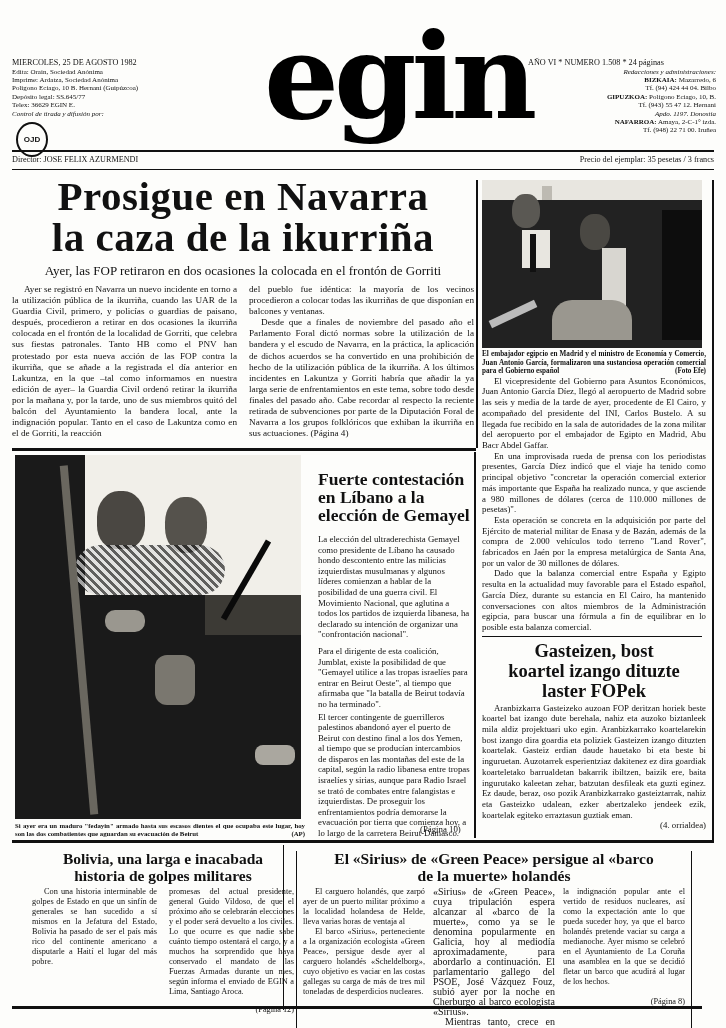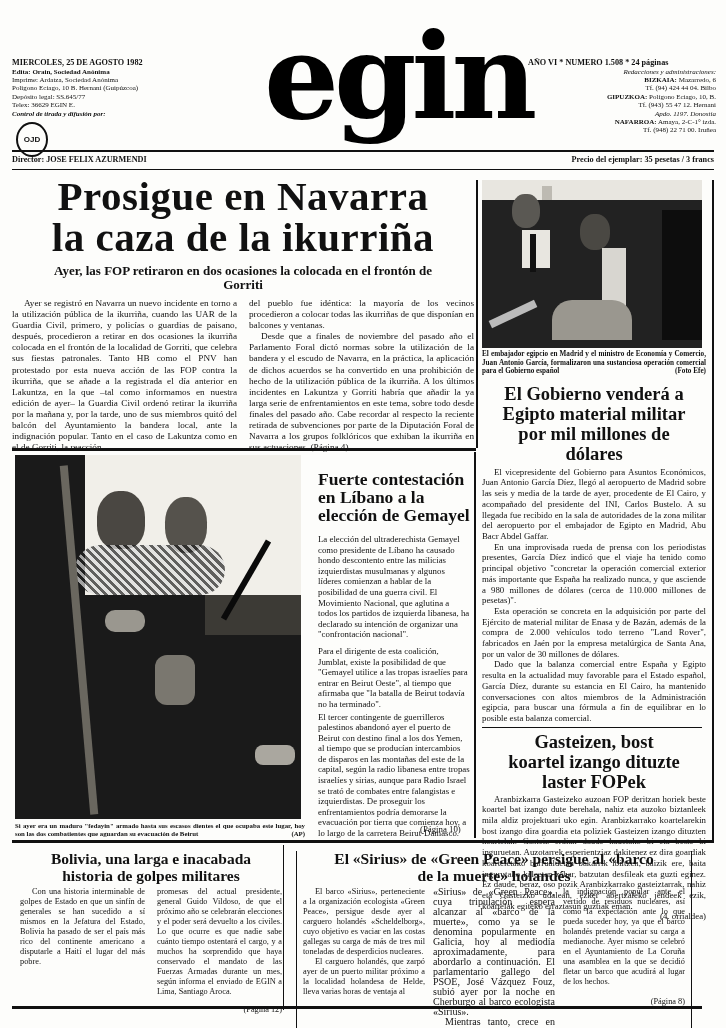--- a/index.html
+++ b/index.html
@@ -2,21 +2,21 @@
 <html><head>
 <meta charset="utf-8">
 <style>
   * { box-sizing: border-box; margin: 0; padding: 0; }
   html, body { width: 726px; height: 1028px; background: #fdfdfb; overflow: hidden; }
   body { font-family: "Liberation Serif", "DejaVu Serif", serif; color: #111; position: relative; }
   .abs { position: absolute; }
   .txt { font-size: 9.2px; line-height: 11.1px; text-align: justify; hyphens: auto; }
   .txt p { text-indent: 12px; }
   .small { font-size: 7px; line-height: 8.4px; }
-  .bold { font-weight: bold; }
+  .bold { font-weight: normal; }
   .center { text-align: center; }
   .rule { position: absolute; background: #111; }
   .vrule { position: absolute; background: #111; width: 2px; }
   .photo { position: absolute; background: #1a1a1a; overflow: hidden; }
   .cap { font-size: 7.2px; line-height: 8.6px; font-weight: bold; }
   .hl { font-weight: bold; line-height: 1.0; }
 </style>
 </head>
 <body>
 
@@ -87,21 +87,20 @@
     <div class="abs" style="left:98px;top:34px;width:30px;height:36px;border-radius:45%;background:#4a4843;"></div>
     <div class="abs" style="left:120px;top:68px;width:24px;height:60px;background:#d8d6d0;"></div>
     <div class="abs" style="left:70px;top:120px;width:80px;height:40px;background:#9a978f;border-radius:20px 20px 0 0;"></div>
     <div class="abs" style="left:6px;top:130px;width:50px;height:8px;background:#bbb;transform:rotate(-25deg);"></div>
     <div class="abs" style="left:180px;top:30px;width:40px;height:130px;background:#0d0d0d;"></div>
   </div>
   <div class="cap" style="margin-top:2px;text-align:justify;">
     <span>El embajador egipcio en Madrid y el ministro de Economía y Comercio, Juan Antonio García, formalizaron una sustanciosa operación comercial para el Gobierno español</span>
     <span style="float:right;">(Foto Efe)</span>
   </div>
-  <div class="hl center" style="font-size:18.5px;line-height:20px;margin:8px 14px 3px 14px;">El Gobierno venderá a Egipto material militar por mil millones de dólares</div>
   <div class="txt" style="font-size:8.8px;line-height:10.7px;">
     <p>El vicepresidente del Gobierno para Asuntos Económicos, Juan Antonio García Díez, llegó al aeropuerto de Madrid sobre las seis y media de la tarde de ayer, procedente de El Cairo, y acompañado del presidente del INI, Carlos Bustelo. A su llegada fue recibido en la sala de autoridades de la zona militar del aeropuerto por el embajador de Egipto en Madrid, Abu Bacr Abdel Gaffar.</p>
     <p>En una improvisada rueda de prensa con los periodistas presentes, García Díez indicó que el viaje ha tenido como principal objetivo "concretar la operación comercial exterior más importante que España ha realizado nunca, y que asciende a 980 millones de dólares (cerca de 110.000 millones de pesetas)".</p>
     <p>Esta operación se concreta en la adquisición por parte del Ejército de material militar de Enasa y de Bazán, además de la compra de 2.000 vehículos todo terreno "Land Rover", fabricados en Jaén por la empresa metalúrgica de Santa Ana, por un valor de 30 millones de dólares.</p>
     <p>Dado que la balanza comercial entre España y Egipto resulta en la actualidad muy favorable para el Estado español, García Díez, durante su estancia en El Cairo, ha mantenido conversaciones con altos miembros de la Administración egipcia, para buscar una fórmula a fin de equilibrar en lo posible esta balanza comercial.</p>
   </div>
   <div class="rule" style="position:relative;width:220px;height:1px;margin:3px 0 4px 0;"></div>
 
   <div class="hl center" style="font-size:18.5px;line-height:20px;margin:0 22px 2px 22px;">Gasteizen, bost koartel izango dituzte laster FOPek</div>
   <div class="txt" style="font-size:8.8px;line-height:10.7px;">
@@ -134,42 +133,42 @@
     <p style="margin-bottom:6px;">La elección del ultraderechista Gemayel como presidente de Líbano ha causado hondo descontento entre las milicias izquierdistas musulmanas y algunos líderes comienzan a hablar de la posibilidad de una guerra civil. El Movimiento Nacional, que aglutina a todos los partidos de izquierda libanesa, ha declarado su intención de organizar una "confrontación nacional".</p>
     <p style="margin-bottom:2px;">Para el dirigente de esta coalición, Jumblat, existe la posibilidad de que "Gemayel utilice a las tropas israelíes para entrar en Beirut Oeste", al tiempo que afirmaba que "la batalla de Beirut todavía no ha terminado".</p>
     <p>El tercer contingente de guerrilleros palestinos abandonó ayer el puerto de Beirut con destino final a los dos Yemen, al tiempo que se producían intercambios de disparos en las montañas del este de la capital, según la radio libanesa entre tropas israelíes y sirias, aunque para Radio Israel se trató de combates entre falangistas e izquierdistas. De proseguir los enfrentamientos podría demorarse la evacuación por tierra que comienza hoy, a lo largo de la carretera Beirut-Damasco.</p>
   </div>
 </div>
 <div class="abs" style="left:420px;top:824px;font-size:8.8px;">(Página 10)</div>
 <div class="vrule" style="left:474px;top:452px;height:386px;"></div>
 
 <div class="rule" style="left:12px;top:840px;width:702px;height:3px;"></div>
 
-<div class="abs" style="left:20px;top:851px;width:262px;">
+<div class="abs" style="left:32px;top:851px;width:262px;">
   <div class="hl center" style="font-size:15.5px;line-height:16.5px;">Bolivia, una larga e inacabada</div>
   <div class="hl center" style="font-size:15.5px;line-height:16.5px;margin-bottom:3px;">historia de golpes militares</div>
   <div style="display:flex;gap:12px;">
     <div class="txt" style="width:125px;font-size:8.3px;line-height:10px;">
       <p>Con una historia interminable de golpes de Estado en que un sinfín de generales se han sucedido a sí mismos en la Jefatura del Estado, Bolivia ha pasado de ser el país más rico del continente americano a disputarle a Haití el lugar del más pobre.</p>
     </div>
     <div class="txt" style="width:125px;font-size:8.3px;line-height:10px;">
       <p style="text-indent:0;">promesas del actual presidente, general Guido Vildoso, de que el próximo año se celebrarán elecciones y el poder será devuelto a los civiles. Lo que ocurre es que nadie sabe cuánto tiempo ostentará el cargo, y a muchos ha sorprendido que haya conservado el mandato de las Fuerzas Armadas durante un mes, según informa el enviado de EGIN a Lima, Santiago Aroca.</p>
       <div style="text-align:right;margin-top:8px;">(Página 12)</div>
     </div>
   </div>
 </div>
 <div class="vrule" style="left:283px;top:845px;height:165px;width:1px;"></div>
 
 <div class="abs" style="left:296px;top:851px;width:396px;border-left:1px solid #111;border-right:1px solid #111;padding:0 6px;">
   <div class="hl center" style="font-size:15.5px;line-height:16.5px;">El «Sirius» de «Green Peace» persigue al «barco</div>
   <div class="hl center" style="font-size:15.5px;line-height:16.5px;margin-bottom:3px;">de la muerte» holandés</div>
   <div style="display:flex;gap:8px;">
     <div class="txt" style="width:122px;font-size:8.3px;line-height:10px;">
+      <p>El carguero holandés, que zarpó ayer de un puerto militar próximo a la localidad holandesa de Helde, lleva varias horas de ventaja al</p>
       <p>El barco «Sirius», perteneciente a la organización ecologista «Green Peace», persigue desde ayer al carguero holandés «Scheldelborg», cuyo objetivo es vaciar en las costas gallegas su carga de más de tres mil toneladas de desperdicios nucleares.</p>
-      <p>El carguero holandés, que zarpó ayer de un puerto militar próximo a la localidad holandesa de Helde, lleva varias horas de ventaja al</p>
     </div>
     <div class="txt" style="width:122px;font-size:10px;line-height:10px;">
       <p style="text-indent:0;">«Sirius» de «Green Peace», cuya tripulación espera alcanzar al «barco de la muerte», como ya se le denomina popularmente en Galicia, hoy al mediodía aproximadamente, para abordarlo a continuación. El parlamentario gallego del PSOE, José Vázquez Fouz, subió ayer por la noche en Cherburgo al barco ecologista «Sirius».</p>
       <p>Mientras tanto, crece en Galicia</p>
     </div>
     <div class="txt" style="width:122px;font-size:8.3px;line-height:10px;">
       <p style="text-indent:0;">la indignación popular ante el vertido de residuos nucleares, así como la expectación ante lo que pueda suceder hoy, ya que el barco holandés pretende vaciar su carga a medianoche. Ayer mismo se celebró en el Ayuntamiento de La Coruña una asamblea en la que se decidió fletar un barco que acudirá al lugar de los hechos.</p>
       <div style="text-align:right;margin-top:10px;">(Página 8)</div>
     </div>
   </div>

